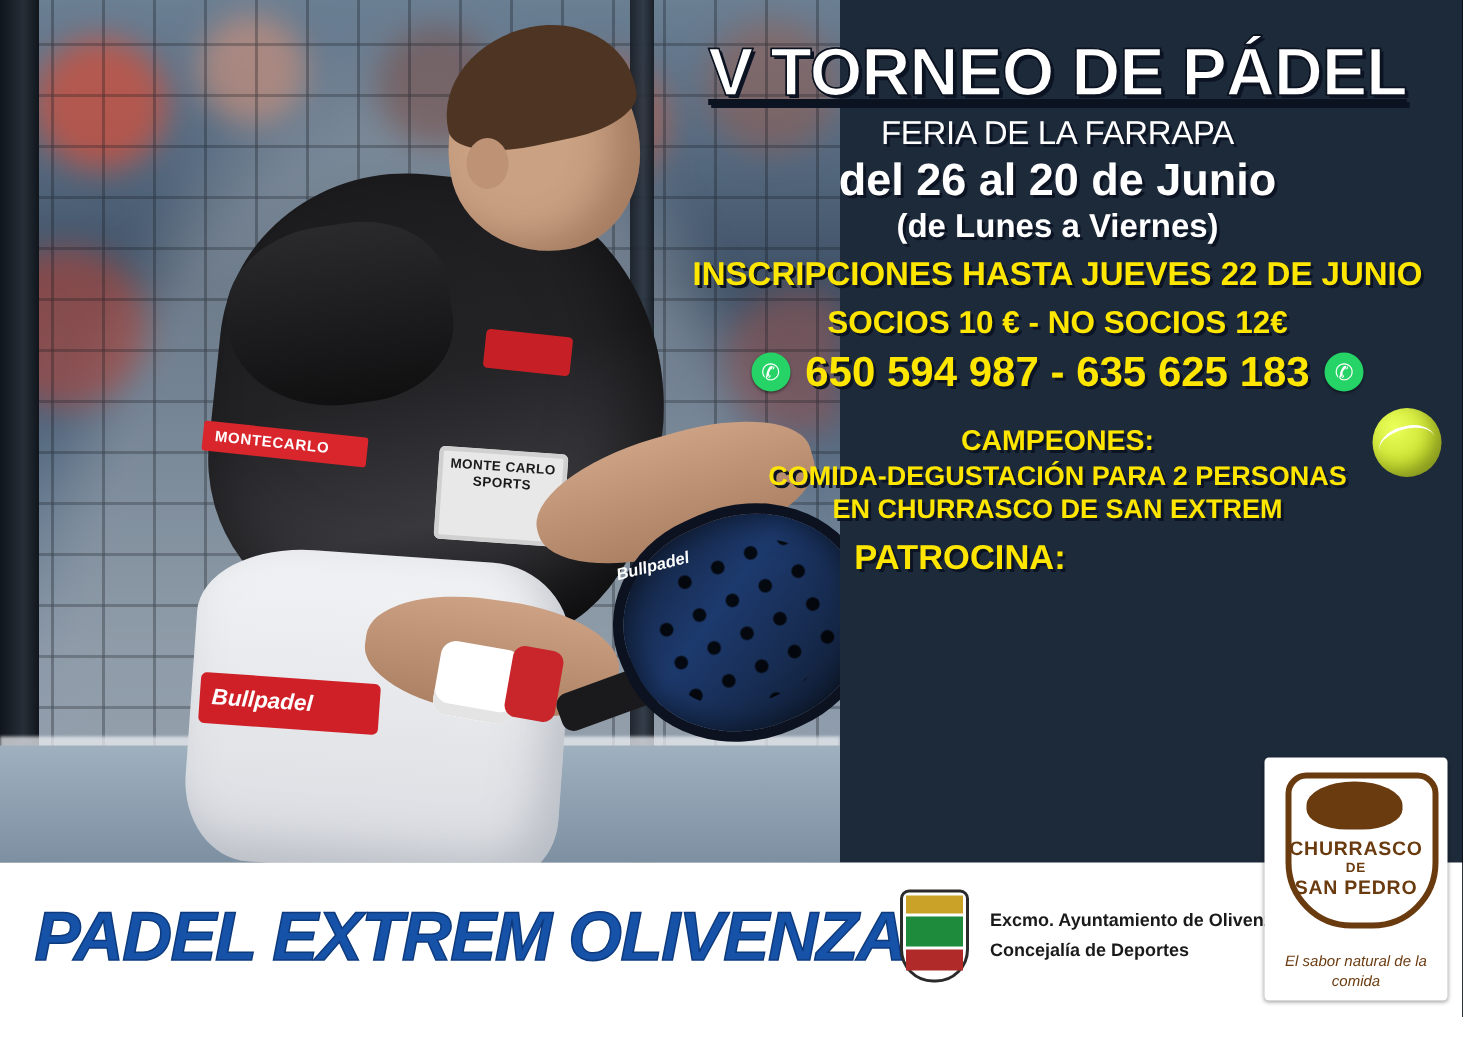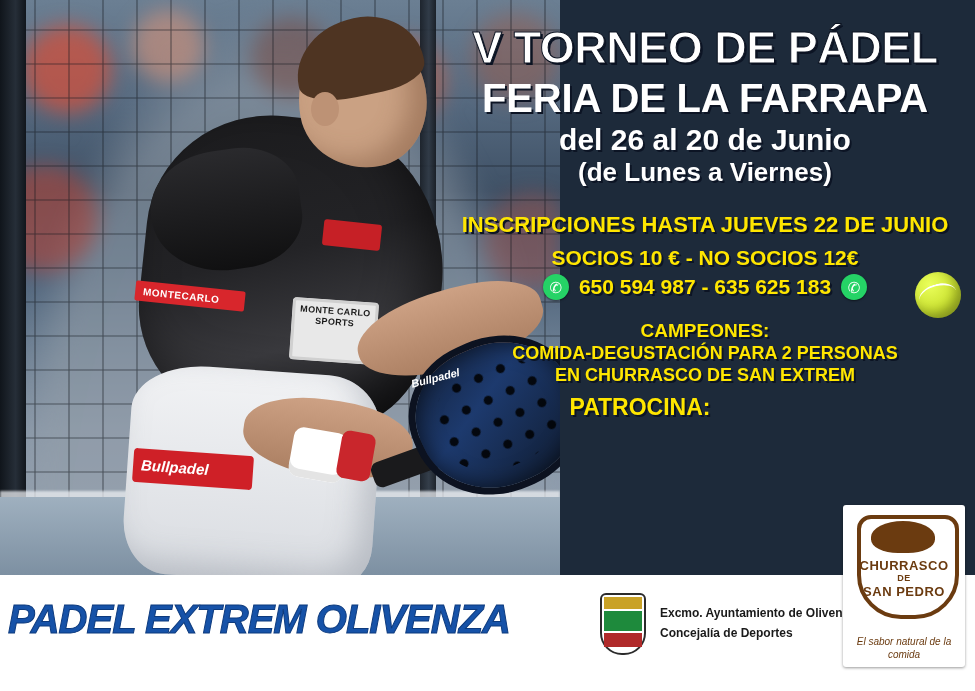--- a/index.html
+++ b/index.html
@@ -182,52 +182,53 @@
     text-align: center;
     color: #fff;
   }
   .info .pad { padding: 14px 12px 0 12px; }
   .t-main {
     font-size: 45px; font-weight: bold; letter-spacing: -.5px;
     -webkit-text-stroke: 1px #0b1220;
     text-shadow: 2px 2px 0 #0c1424;
     margin: 8px 0 2px 0;
     font-stretch: condensed;
+    text-decoration: underline;
   }
   .t-sub {
-    font-size: 40px; font-weight: bold; letter-spacing: -.2px;
+    font-size: 22px; font-weight: normal; letter-spacing: -.2px;
     text-shadow: 2px 2px 0 #0c1424;
     margin: 0 0 2px 0;
   }
   .t-dates {
     font-size: 30px; font-weight: bold;
     text-shadow: 2px 2px 0 #0c1424;
     margin: 2px 0 0 0;
   }
   .t-days {
-    font-size: 26px; font-weight: bold;
-    text-shadow: 2px 2px 0 #0c1424;
-    margin: 0 0 24px 0;
+    font-size: 22px; font-weight: bold;
+    text-shadow: 2px 2px 0 #0c1424;
+    margin: 0 0 6px 0;
   }
   .t-insc {
     font-size: 22px; font-weight: bold; color: #ffe600;
     text-shadow: 2px 2px 0 #0c1424;
     margin: 6px 0 8px 0;
   }
   .t-price {
     font-size: 21px; font-weight: bold; color: #ffe600;
     text-shadow: 2px 2px 0 #0c1424;
     margin: 2px 0 4px 0;
   }
   .phones {
     display:flex; align-items:center; justify-content:center; gap:10px;
     margin: 2px 0 2px 0;
   }
   .phones .num {
-    font-size: 21px; font-weight: bold; color: #ffe600;
+    font-size: 28px; font-weight: bold; color: #ffe600;
     text-shadow: 2px 2px 0 #0c1424;
   }
   .wa {
     width: 26px; height: 26px; border-radius: 50%;
     background: #25d366; display:inline-flex; align-items:center; justify-content:center;
     color:#fff; font-size:15px; line-height:1;
     box-shadow: 0 1px 2px rgba(0,0,0,.5);
   }
   .t-mail {
     font-size: 21px; font-weight: bold; color: #ffe600;
@@ -303,22 +304,22 @@
     position: absolute; left: 0; bottom: 6px; width: 122px; text-align: center;
     color: #6b3b10; font-size: 10px; font-style: italic; line-height: 13px;
   }
 
   
   .bottom {
     position: absolute; left: 0; bottom: 0; width: 975px; height: 116px;
     background: #fff;
   }
   .bottom .title {
-    position: absolute; left: 8px; top: 22px; width: 560px;
-    font-size: 40px; font-weight: bold; color: #1652a8;
+    position: absolute; left: 23px; top: 22px; width: 560px;
+    font-size: 46px; font-weight: bold; color: #1652a8;
     font-style: italic;
     letter-spacing: -1px;
     -webkit-text-stroke: 1px #0d3a7d;
     white-space: nowrap;
   }
   .crest {
     position: absolute; left: 600px; top: 18px; width: 46px; height: 62px;
   }
   .crest .shield {
     position:absolute; inset:0;

